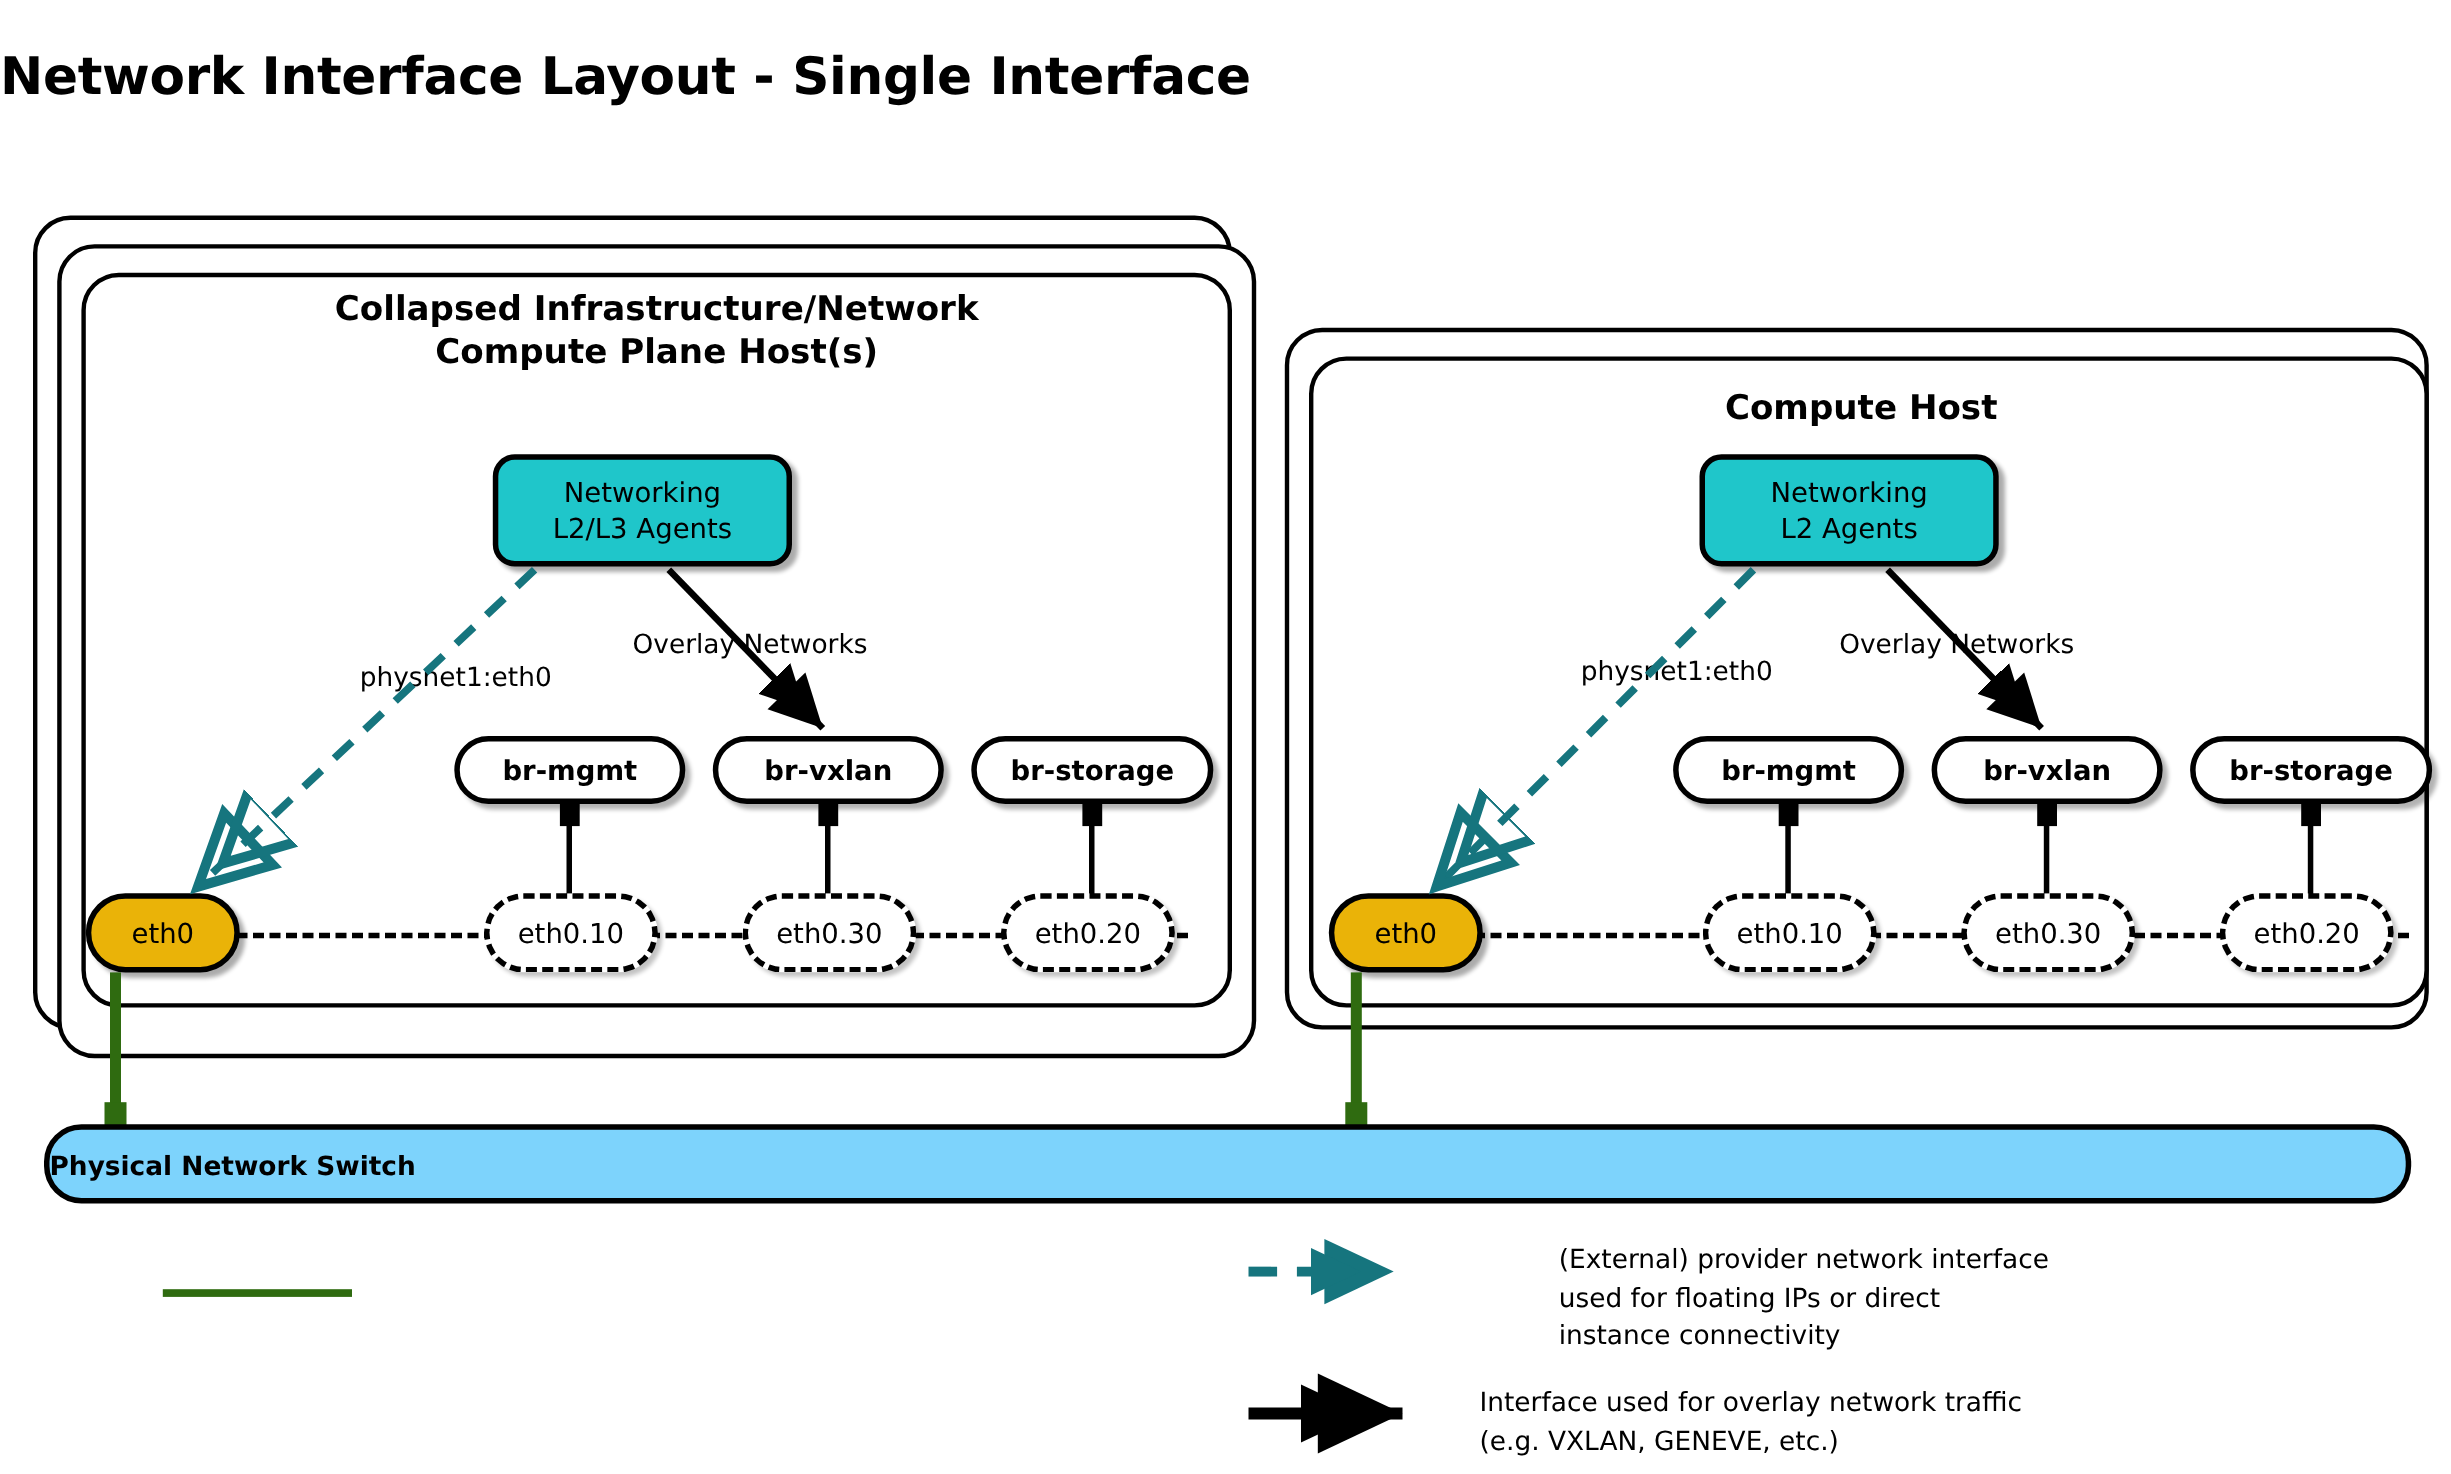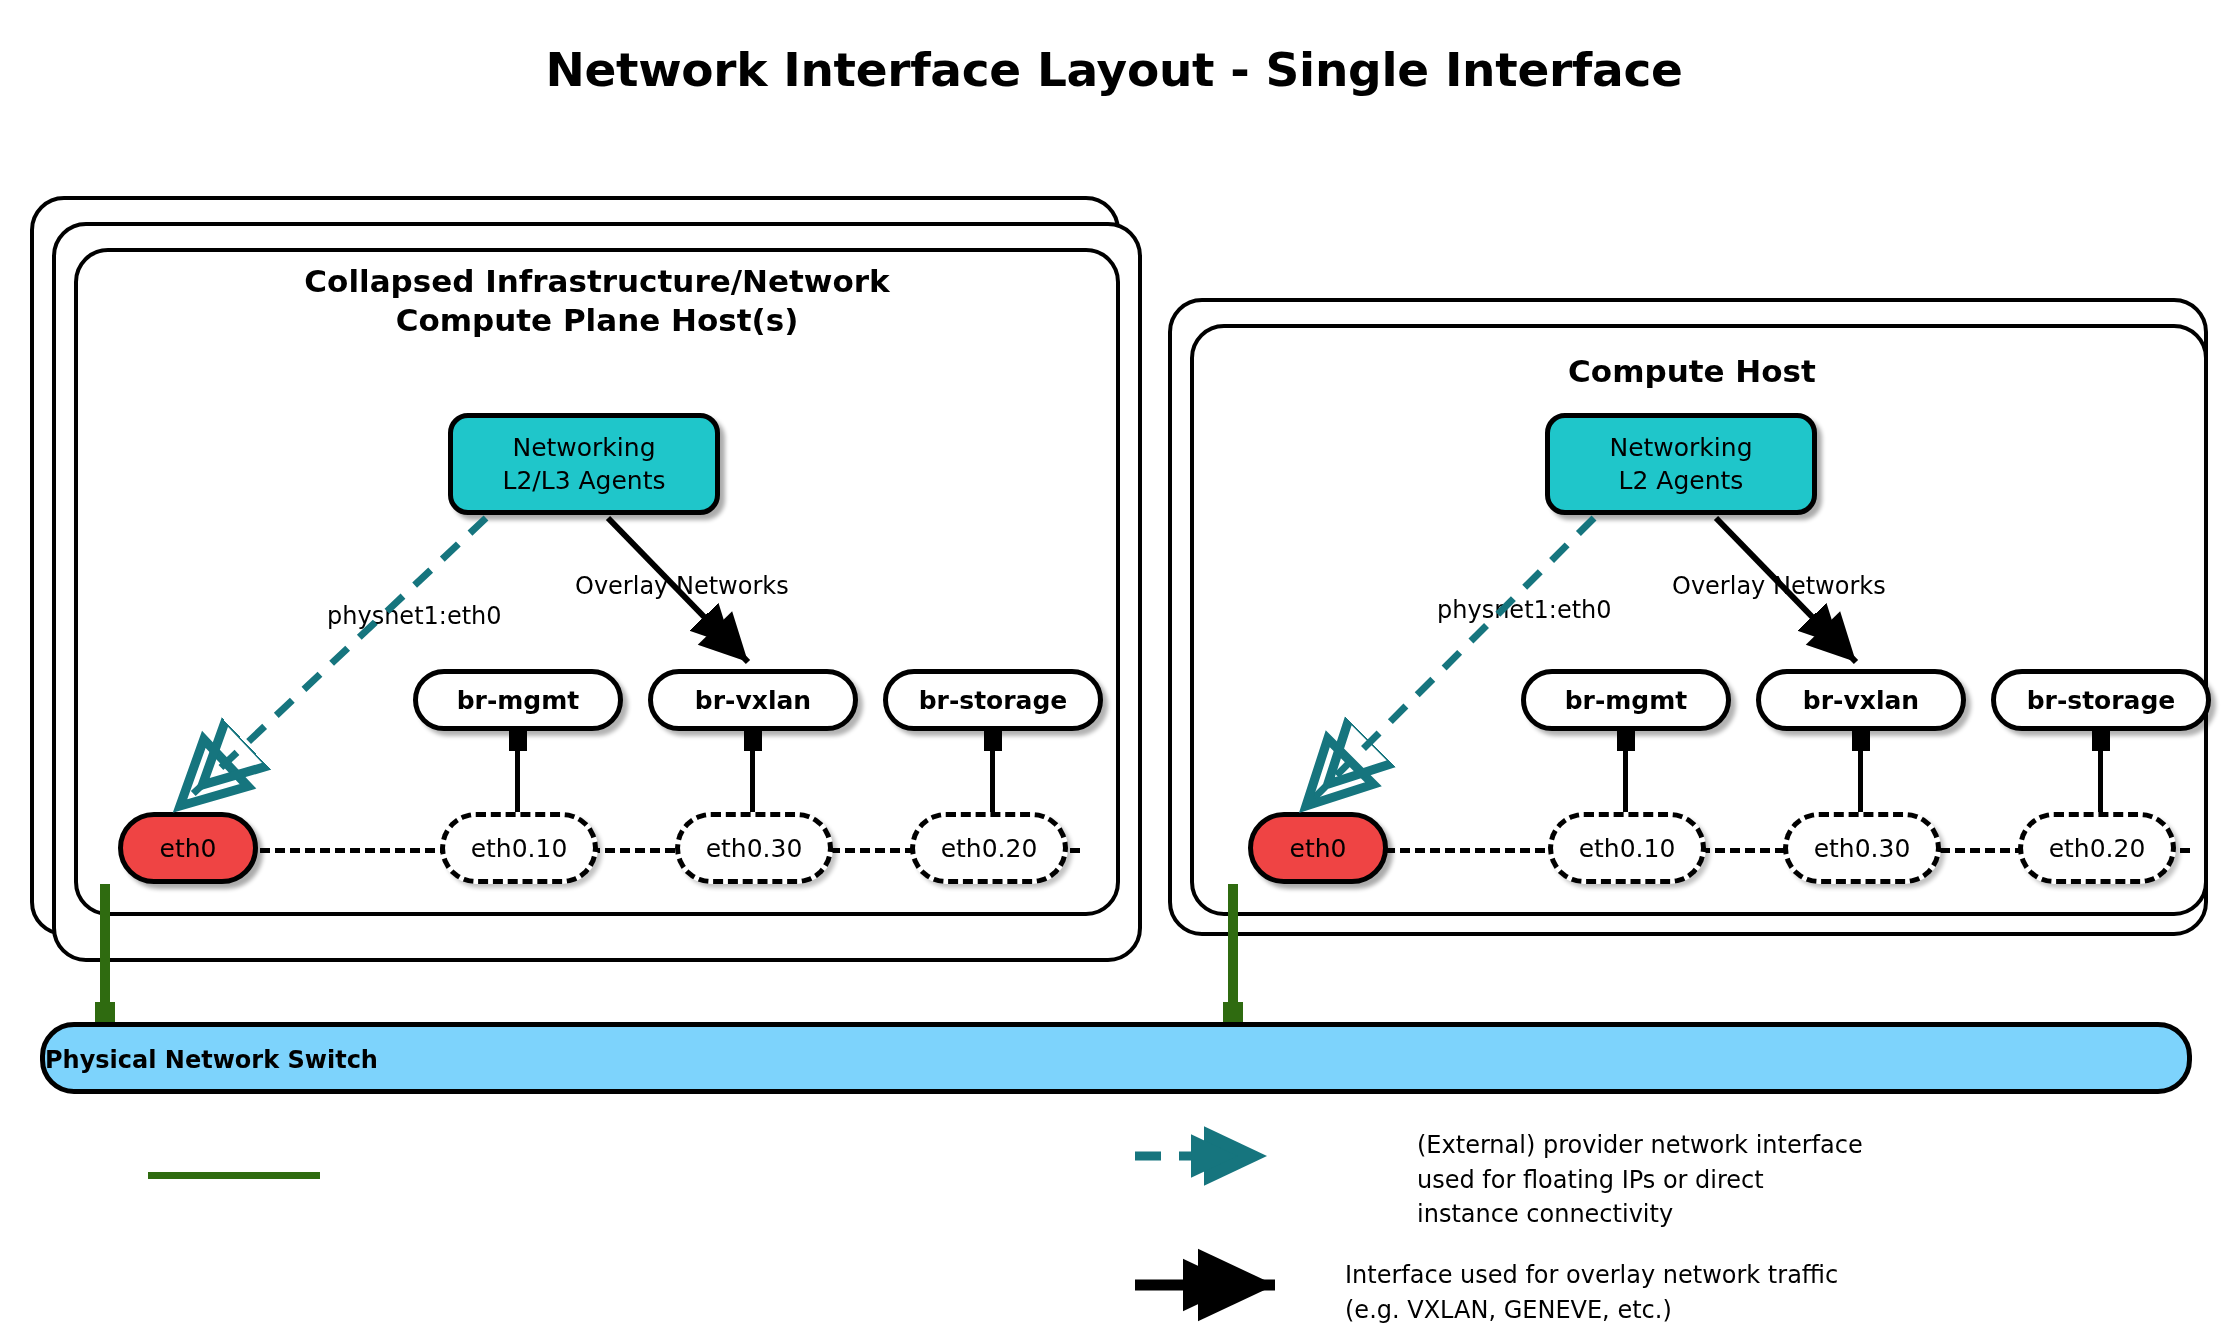--- a/index.html
+++ b/index.html
@@ -6,21 +6,21 @@
   html,body{margin:0;padding:0;background:#ffffff;}
   body{
     width:2228px;height:1340px;position:relative;overflow:hidden;
     font-family:"DejaVu Sans","Liberation Sans",sans-serif;
     color:#000;
   }
   #stage{position:absolute;left:0;top:0;width:2228px;height:1340px;}
 
   
   .page-title{
-    position:absolute;left:0;top:42px;width:2228px;text-align:center;
+    position:absolute;left:0;top:42px;width:2228px;text-align:left;
     font-size:47px;font-weight:bold;letter-spacing:-0.3px;
   }
 
   
   .host-stack{position:absolute;}
   .host-layer{
     position:absolute;border:4px solid #000;border-radius:34px;
     background:#fff;box-sizing:border-box;
   }
   .host-title{
@@ -54,24 +54,23 @@
   .vlan{
     position:absolute;border:5px dashed #000;border-radius:999px;
     background:#fff;display:flex;align-items:center;justify-content:center;
     box-sizing:border-box;font-size:25px;
     box-shadow:4px 4px 4px rgba(0,0,0,0.24);
   }
 
   
   .nic{
     position:absolute;border:5px solid #000;border-radius:999px;
-    background:#ef4444;display:flex;align-items:center;justify-content:center;
+    background:#eab308;display:flex;align-items:center;justify-content:center;
     box-sizing:border-box;font-size:25px;
     box-shadow:5px 5px 4px rgba(0,0,0,0.33);
-    margin-left:40px;
   }
 
   
   .trunk{
     position:absolute;height:0;border-top:5px dashed #000;
   }
 
   
   .green-link{position:absolute;width:7px;background:#2f6b10;}
   .green-port{position:absolute;width:20px;height:46px;background:#2f6b10;}

